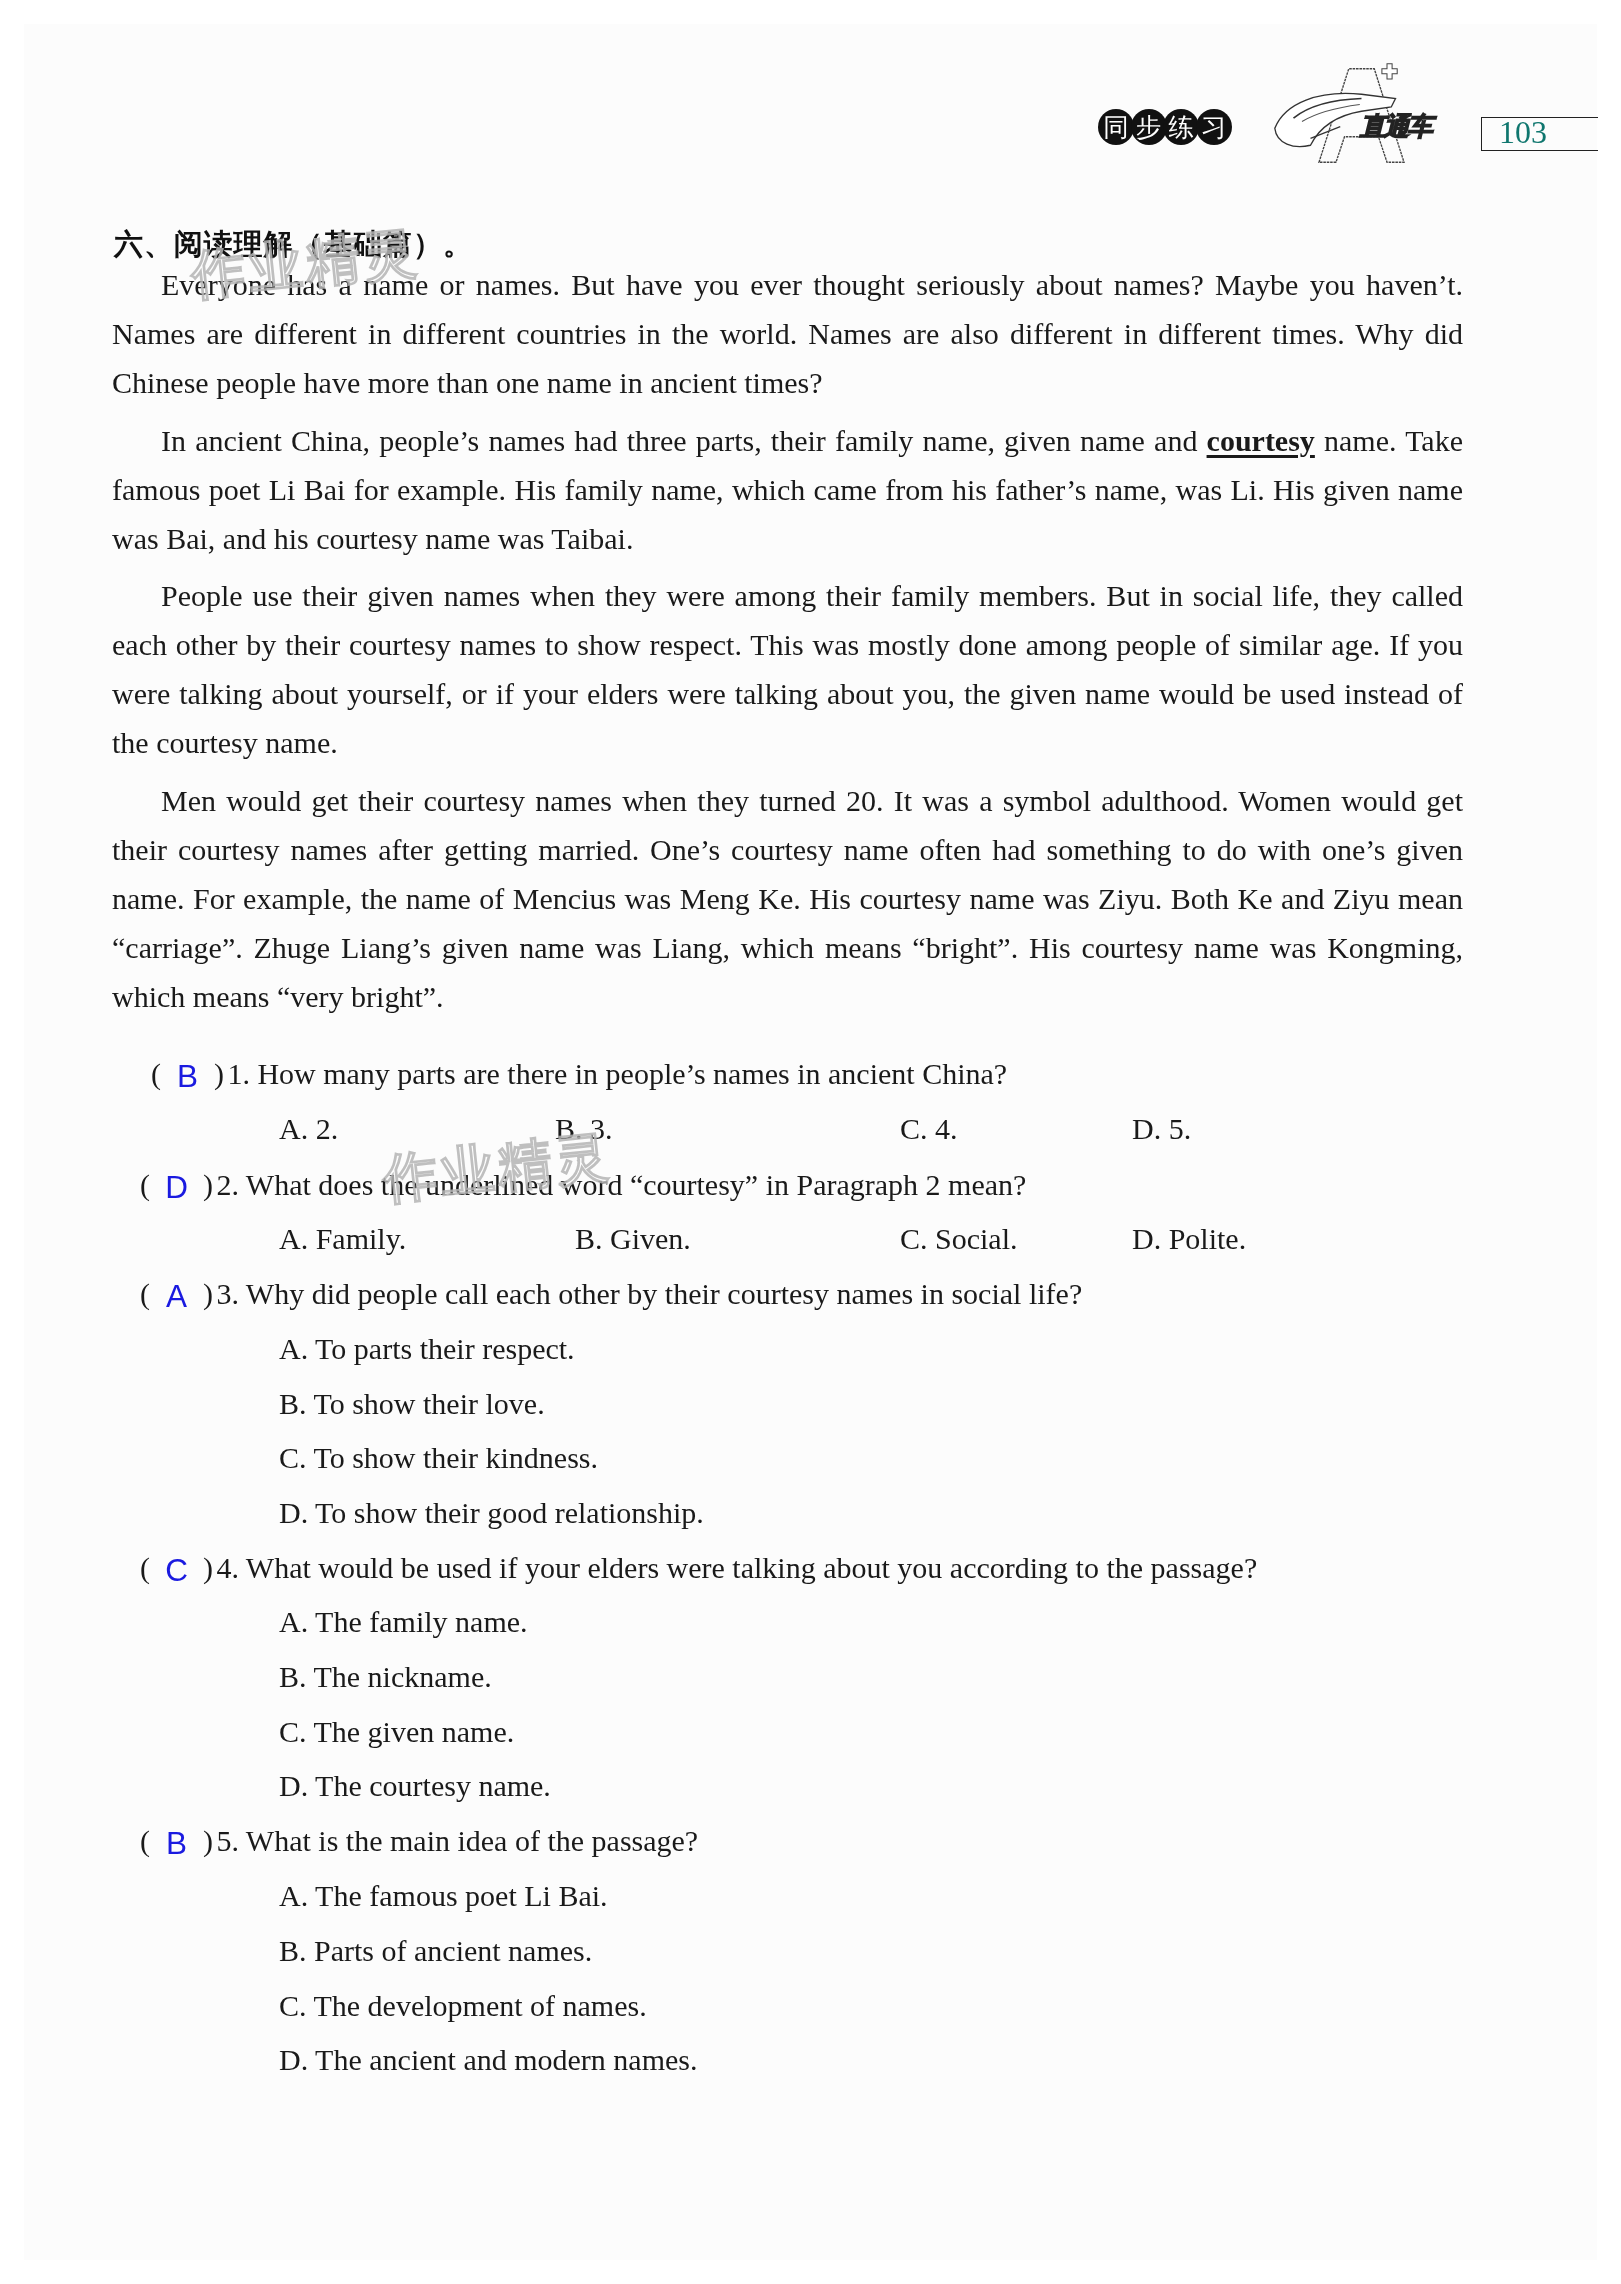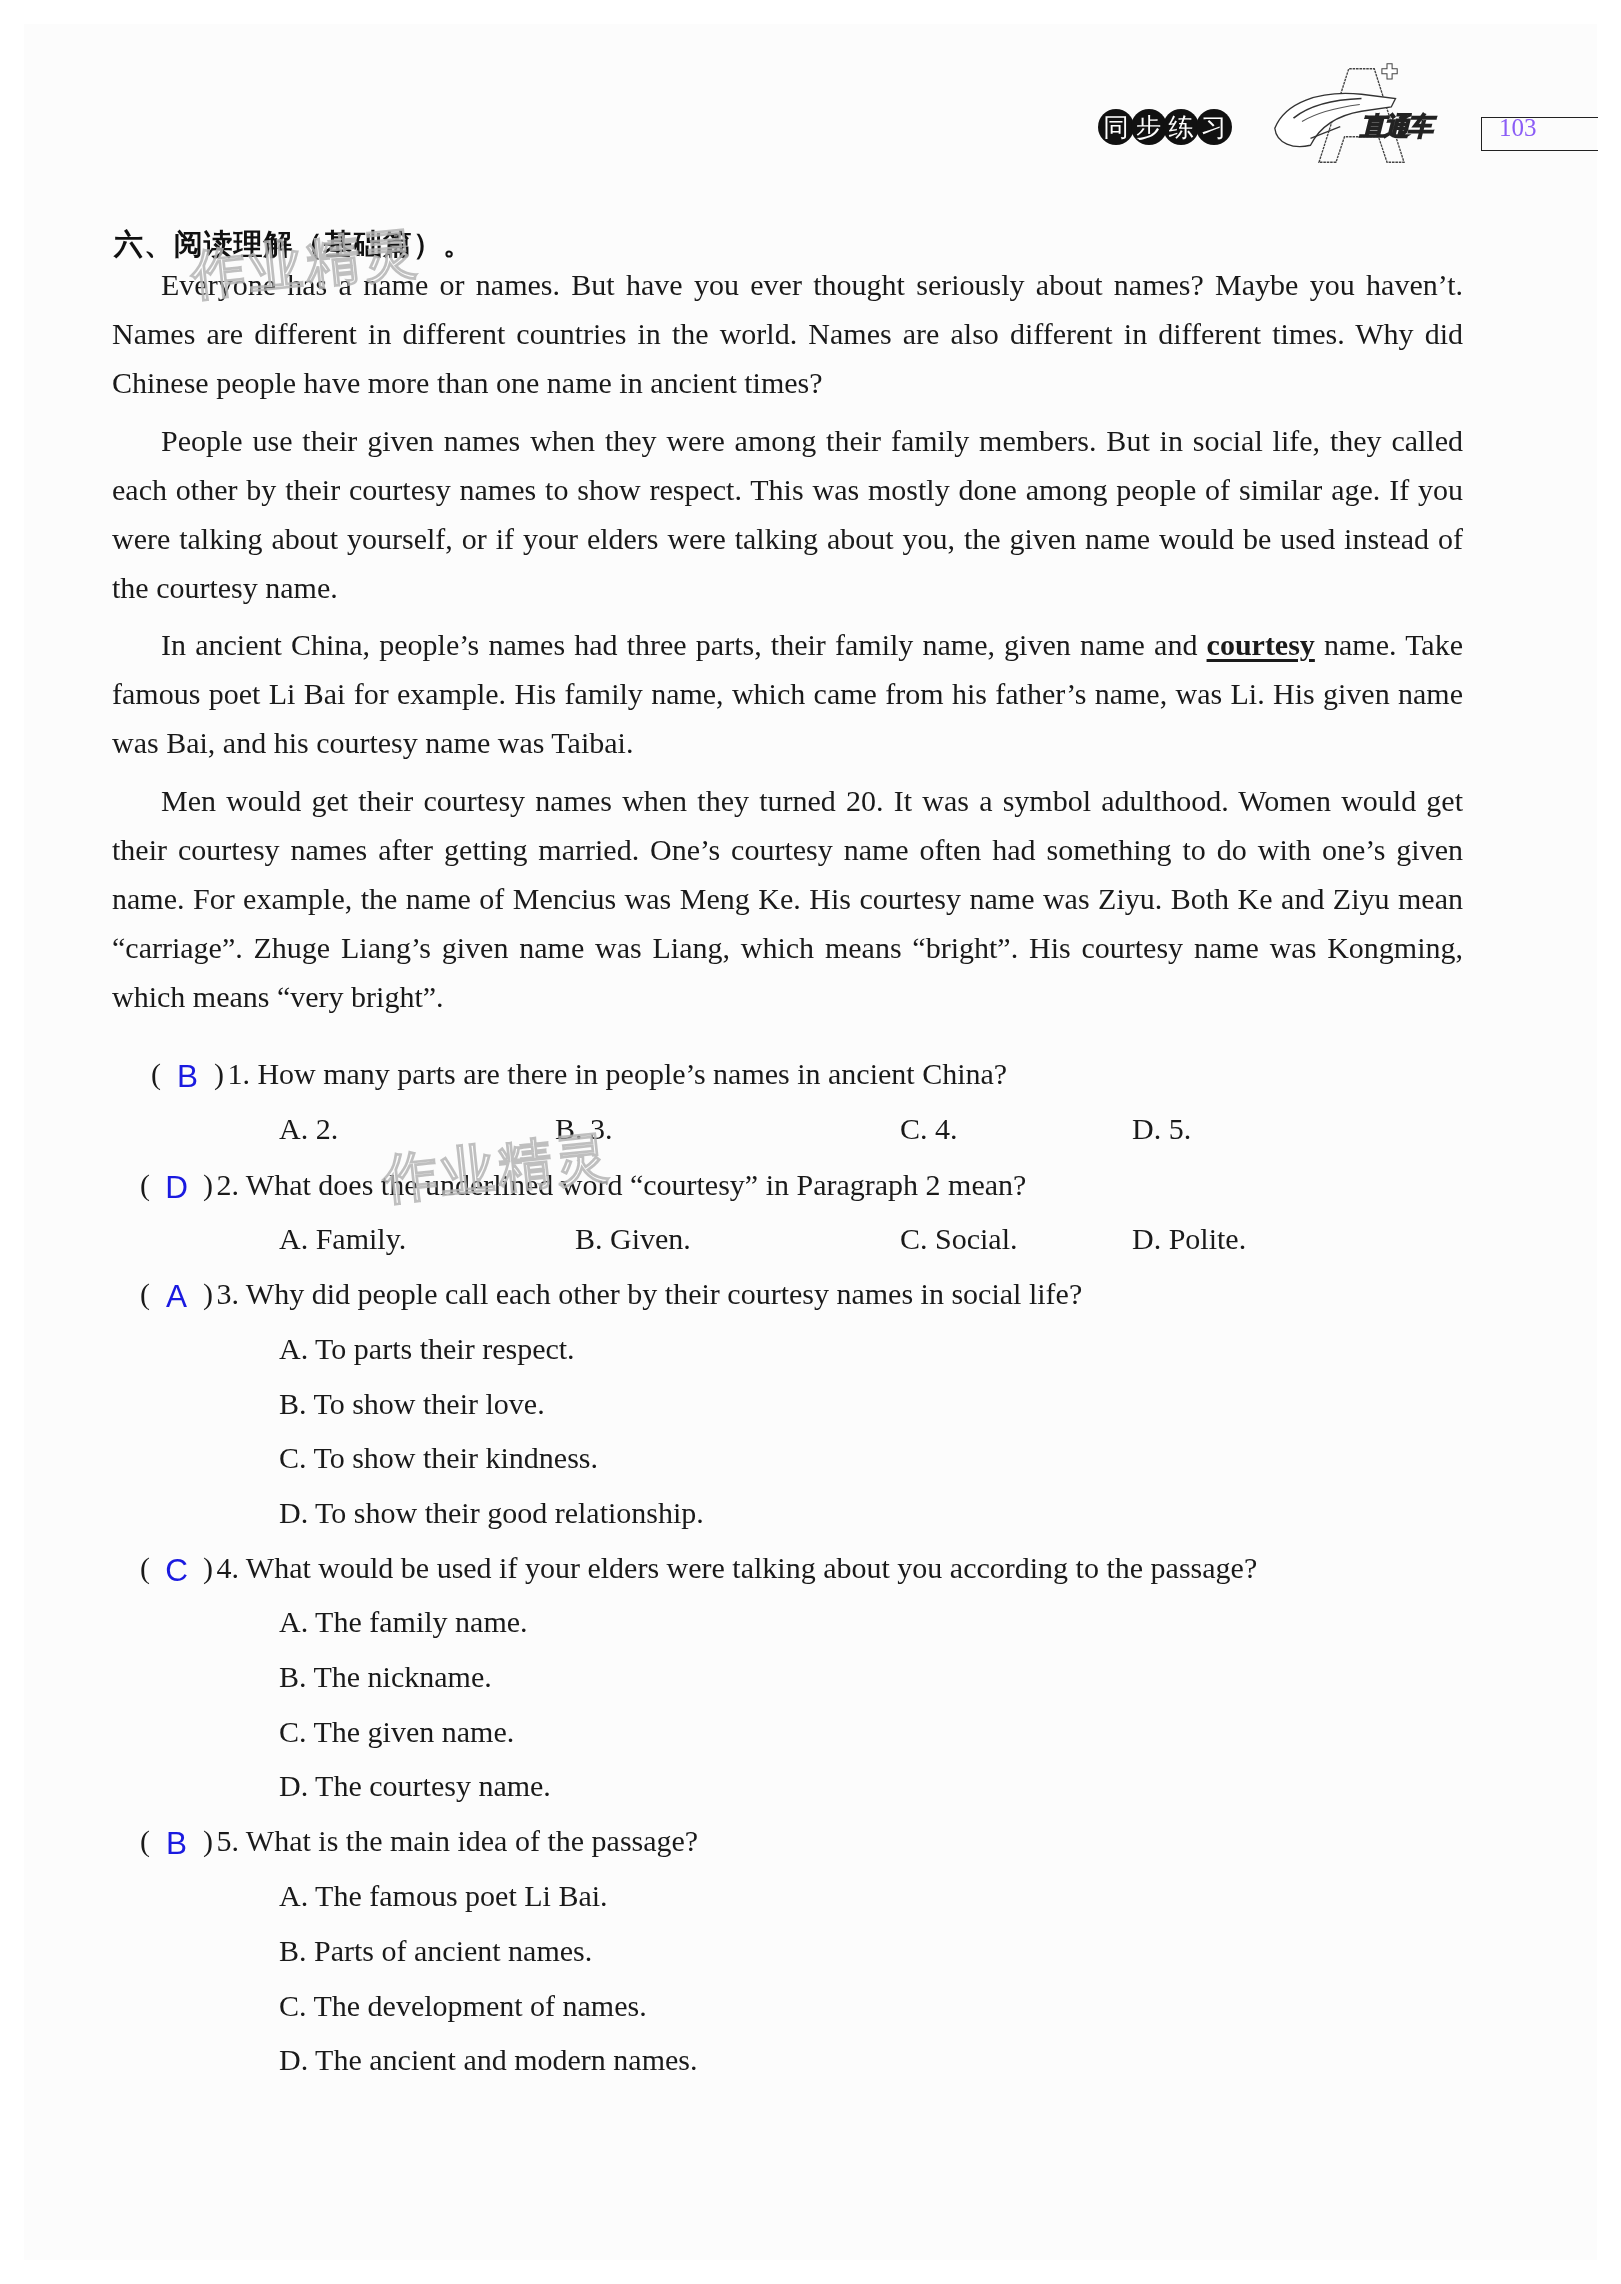--- a/index.html
+++ b/index.html
@@ -43,21 +43,21 @@
   }
   .page-num-box {
     position: absolute; left: 1481px; top: 117px;
     width: 116px; height: 32px;
     border-top: 1.7px solid #222;
     border-left: 1.7px solid #222;
     border-bottom: 1.7px solid #222;
   }
   .page-num {
     position: absolute; left: 1499px; top: 114px;
-    font-size: 25px; color: #8b5cf6;
+    font-size: 32px; color: #0f766e;
   }
   
   .section-title {
     position: absolute; left: 114px; top: 204px;
     font-family: "DejaVu Sans", sans-serif;
     font-size: 29px; font-weight: bold; color: #111;
     letter-spacing: 0.9px;
     margin-top: 21px;
   }
   
@@ -128,22 +128,22 @@
 </svg>
 <div class="logo-text">直通车</div>
 
 <div class="page-num-box"></div>
 <div class="page-num">103</div>
 
 <div class="section-title">六、阅读理解（基础篇）。</div>
 
 <div class="passage">
   <p>Everyone has a name or names. But have you ever thought seriously about names? Maybe you haven’t. Names are different in different countries in the world. Names are also different in different times. Why did Chinese people have more than one name in ancient times?</p>
+  <p><span>In ancient China, people’s names had three parts, their family name, given name and </span><u class="courtesy">courtesy</u><span> name. Take famous poet Li Bai for example. His family name, which came from his father’s name, was Li. His given name was Bai, and his courtesy name was Taibai.</span></p>
   <p>People use their given names when they were among their family members. But in social life, they called each other by their courtesy names to show respect. This was mostly done among people of similar age. If you were talking about yourself, or if your elders were talking about you, the given name would be used instead of the courtesy name.</p>
-  <p><span>In ancient China, people’s names had three parts, their family name, given name and </span><u class="courtesy">courtesy</u><span> name. Take famous poet Li Bai for example. His family name, which came from his father’s name, was Li. His given name was Bai, and his courtesy name was Taibai.</span></p>
   <p>Men would get their courtesy names when they turned 20. It was a symbol adulthood. Women would get their courtesy names after getting married. One’s courtesy name often had something to do with one’s given name. For example, the name of Mencius was Meng Ke. His courtesy name was Ziyu. Both Ke and Ziyu mean “carriage”. Zhuge Liang’s given name was Liang, which means “bright”. His courtesy name was Kongming, which means “very bright”.</p>
 </div>
 
 <div class="question" style="top:1055px;margin-left:11px;">
   <span class="q-bracket">(</span><span class="q-answer" style="color: rgb(26, 26, 224);">B</span><span class="q-bracket">)</span><span class="q-text">1. How many parts are there in people’s names in ancient China?</span>
 </div>
 <div class="option" style="left:279px; top:1110px;">A. 2.</div>
 <div class="option" style="left:555px; top:1110px;">B. 3.</div>
 <div class="option" style="left:900px; top:1110px;">C. 4.</div>
 <div class="option" style="left:1132px; top:1110px;">D. 5.</div>

